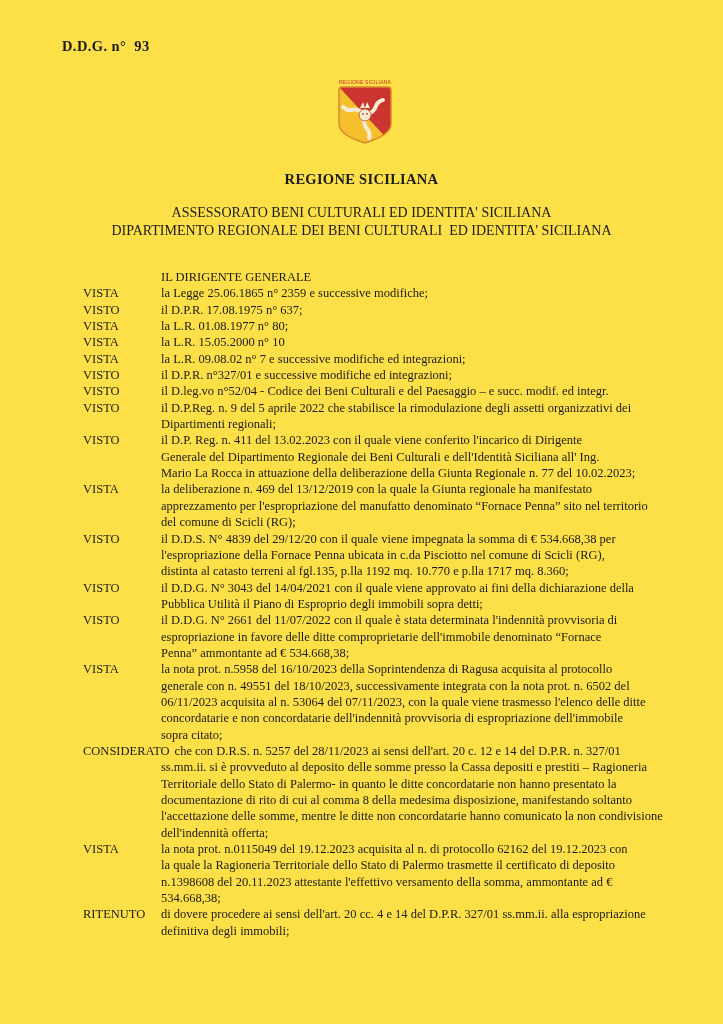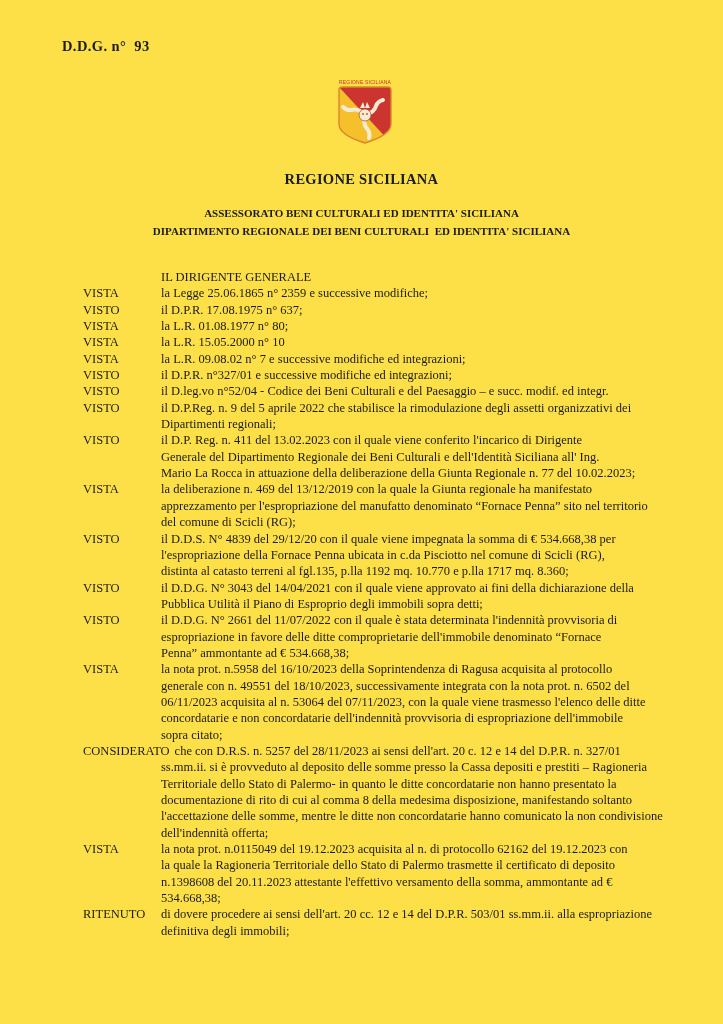--- a/index.html
+++ b/index.html
@@ -46,22 +46,22 @@
     font-weight: bold;
     font-size: 14.5px;
     letter-spacing: 0.3px;
   }
   .dept-block {
     position: absolute;
     left: 0;
     top: 204px;
     width: 100%;
     text-align: center;
-    font-weight: bold;
-    font-size: 11px;
+    font-weight: normal;
+    font-size: 14px;
     line-height: 18px;
   }
   .dept-block div { white-space: pre; }
   .decree-body {
     position: absolute;
     left: 44px;
     top: 269px;
     width: 672px;
     font-size: 12.5px;
     line-height: 16.35px;
@@ -174,17 +174,17 @@
 Territoriale dello Stato di Palermo- in quanto le ditte concordatarie non hanno presentato la
 documentazione di rito di cui al comma 8 della medesima disposizione, manifestando soltanto
 l'accettazione delle somme, mentre le ditte non concordatarie hanno comunicato la non condivisione
 dell'indennità offerta;</span></div>
 
       <div class="entry"><span class="label">VISTA</span><span class="text">la nota prot. n.0115049 del 19.12.2023 acquisita al n. di protocollo 62162 del 19.12.2023 con
 la quale la Ragioneria Territoriale dello Stato di Palermo trasmette il certificato di deposito
 n.1398608 del 20.11.2023 attestante l'effettivo versamento della somma, ammontante ad €
 534.668,38;</span></div>
 
-      <div class="entry"><span class="label">RITENUTO</span><span class="text">di dovere procedere ai sensi dell'art. 20 cc. 12 e 14 del D.P.R. 503/01 ss.mm.ii. alla espropriazione
+      <div class="entry"><span class="label">RITENUTO</span><span class="text">di dovere procedere ai sensi dell'art. 20 cc. 4 e 14 del D.P.R. 327/01 ss.mm.ii. alla espropriazione
 definitiva degli immobili;</span></div>
     </div>
 
 </div>
 
 </body></html>

